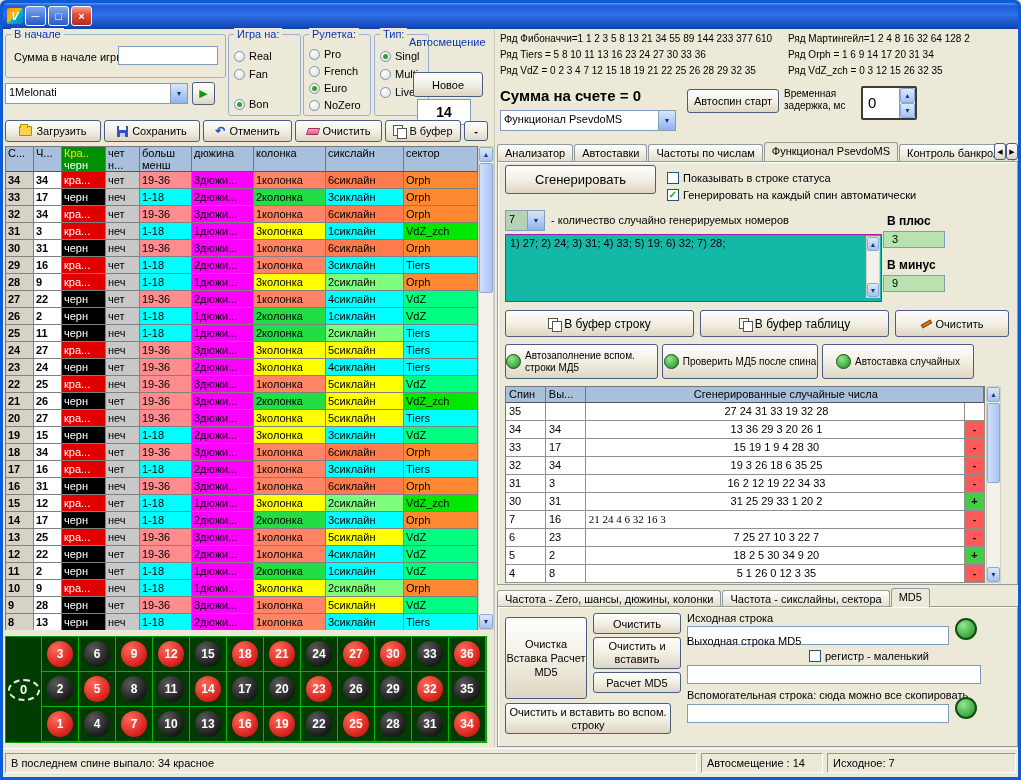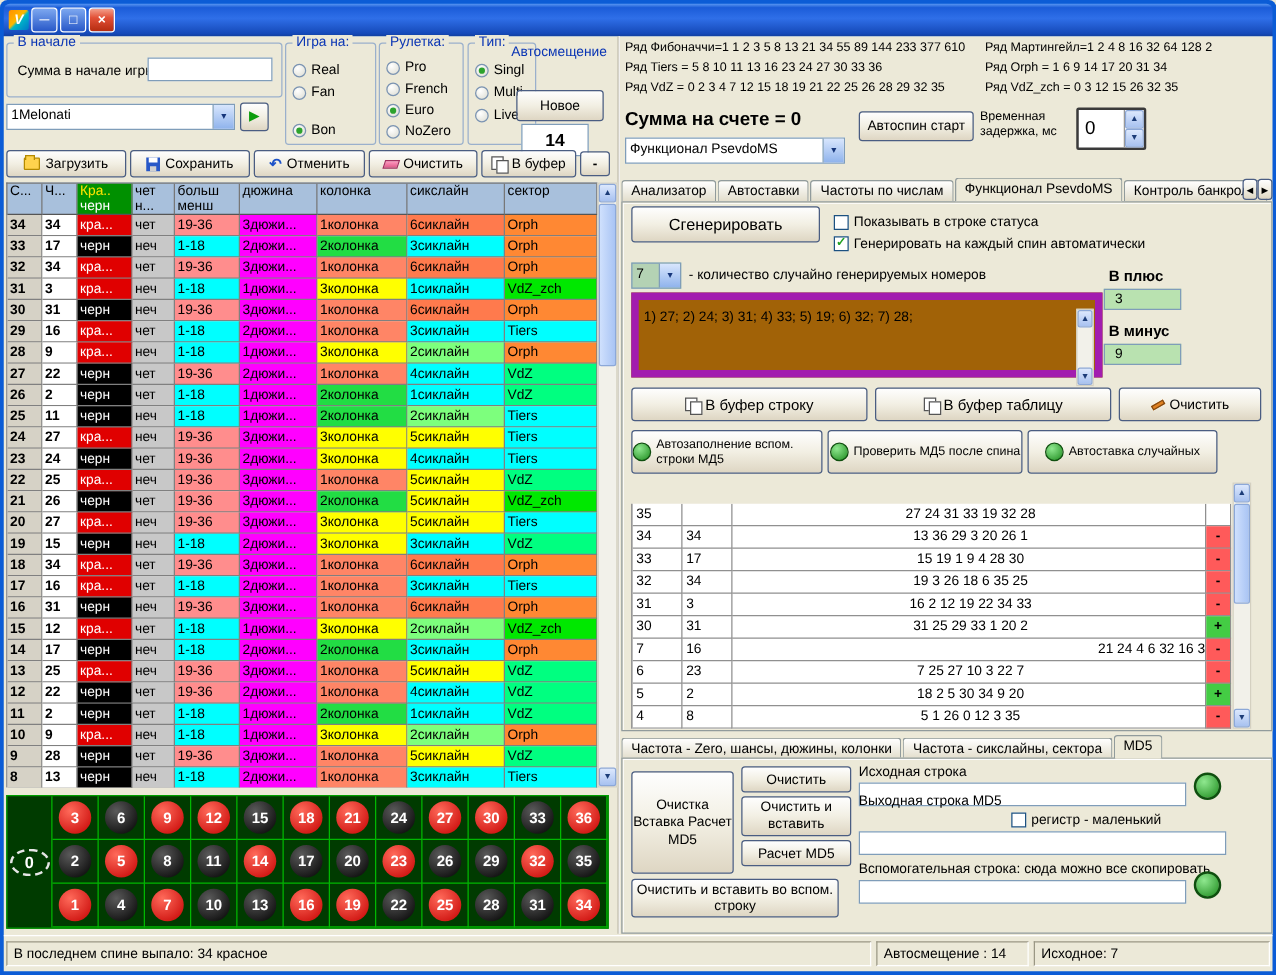--- a/index.html
+++ b/index.html
@@ -66,21 +66,21 @@
 
 .gcirc{position:absolute;width:22px;height:22px;border-radius:50%;background:radial-gradient(circle at 35% 30%,#8fe88f,#1d8a1d);border:2px solid #0f4f0f}
 .gcirc.small{position:static;width:15px;height:15px;border-width:1px;flex:0 0 15px}
 .gval{position:absolute;background:#b9e2b0;border:1px solid #7f9db9;padding-left:8px;line-height:15px}
 .spinbox{position:absolute;border:2px solid #3a3a3a;border-radius:2px;background:#fff;display:flex}
 .spin-val{flex:1;font-size:15px;padding:6px 0 0 5px}
 .spin-arrows{width:16px;display:flex;flex-direction:column;border-left:1px solid #999}
 .spin-arrows .sbtn{flex:1;height:auto}
 .sunken{position:absolute;border:1px solid;border-color:#9a9784 #fff #fff #9a9784;height:20px;line-height:18px;padding:0 5px;white-space:nowrap;overflow:hidden}
 .lbl{position:absolute;white-space:nowrap}
-.genarea{position:absolute;background:#a16207;border:6px solid #a21caf;font-size:11px;padding:8px 4px;display:flex}
+.genarea{position:absolute;background:#14b8a6;border:1px solid #a21caf;font-size:11px;padding:2px 4px;display:flex}
 .genarea .gatext{flex:1;overflow:hidden}
 
 .ic{display:inline-block;flex:0 0 auto}
 .ic-folder{width:13px;height:10px;background:#ffd34d;border:1px solid #b58a00;border-radius:1px;position:relative}
 .ic-folder::before{content:"";position:absolute;top:-3px;left:0;width:6px;height:3px;background:#ffd34d;border:1px solid #b58a00;border-bottom:none}
 .ic-disk{width:11px;height:11px;background:#2858c8;position:relative}
 .ic-disk::before{content:"";position:absolute;top:0;left:2px;width:7px;height:4px;background:#fff}
 .ic-disk::after{content:"";position:absolute;bottom:0;left:3px;width:5px;height:4px;background:#d0d0d0}
 .ic-undo{color:#1d52c8;font-weight:bold;font-size:12px;line-height:12px}
 .ic-eraser{width:12px;height:7px;background:linear-gradient(#ff9cc2,#e05a8a);border:1px solid #a03060;transform:skewX(-18deg)}
@@ -747,20 +747,25 @@
       </div>
     <div class="btn" style="left:659px;top:315px;width:156px;height:35px;font-size:10px;white-space:normal;text-align:center;line-height:12px">
         <span class="gcirc small"></span>
         <span>Проверить МД5 после спина</span>
       </div>
     <div class="btn" style="left:819px;top:315px;width:152px;height:35px;font-size:10px;white-space:normal;text-align:left;line-height:12px">
         <span class="gcirc small"></span>
         <span>Автоставка случайных</span>
       </div>
 
+    <div id="spin-head" class="shead" style="left:502px;top:357px;width:480px;height:17px">
+        <div class="shcell" style="width: 40px;">Спин</div>
+        <div class="shcell" style="width: 40px;">Вы...</div>
+        <div class="shcell" style="width: 400px; text-align: center;">Сгенерированные случайные числа</div>
+      </div>
     <div id="spin-body" class="sbody" style="left:502px;top:374px;width:480px;height:180px">
         <div class="srow">
           <div class="scell" style="width: 40px;">35</div>
           <div class="scell" style="width: 40px;"></div>
           <div class="scell" style="width: 380px; text-align: center;">27 24 31 33 19 32 28</div>
           <div class="scell" style="width: 20px; text-align: center; padding-left: 0px; font-weight: bold;"></div>
         </div>
         <div class="srow">
           <div class="scell" style="width: 40px;">34</div>
           <div class="scell" style="width: 40px;">34</div>
@@ -787,21 +792,21 @@
         </div>
         <div class="srow">
           <div class="scell" style="width: 40px;">30</div>
           <div class="scell" style="width: 40px;">31</div>
           <div class="scell" style="width: 380px; text-align: center;">31 25 29 33 1 20 2</div>
           <div class="scell" style="width: 20px; text-align: center; padding-left: 0px; font-weight: bold; background: rgb(68, 204, 68);">+</div>
         </div>
         <div class="srow">
           <div class="scell" style="width: 40px;">7</div>
           <div class="scell" style="width: 40px;">16</div>
-          <div class="scell" style="width: 380px; text-align: right;">21 24 4 6 32 16 3</div>
+          <div class="scell" style="width: 380px; text-align: left; font-family: Liberation Serif, serif;">21 24 4 6 32 16 3</div>
           <div class="scell" style="width: 20px; text-align: center; padding-left: 0px; font-weight: bold; background: rgb(255, 90, 90);">-</div>
         </div>
         <div class="srow">
           <div class="scell" style="width: 40px;">6</div>
           <div class="scell" style="width: 40px;">23</div>
           <div class="scell" style="width: 380px; text-align: center;">7 25 27 10 3 22 7</div>
           <div class="scell" style="width: 20px; text-align: center; padding-left: 0px; font-weight: bold; background: rgb(255, 90, 90);">-</div>
         </div>
         <div class="srow">
           <div class="scell" style="width: 40px;">5</div>

